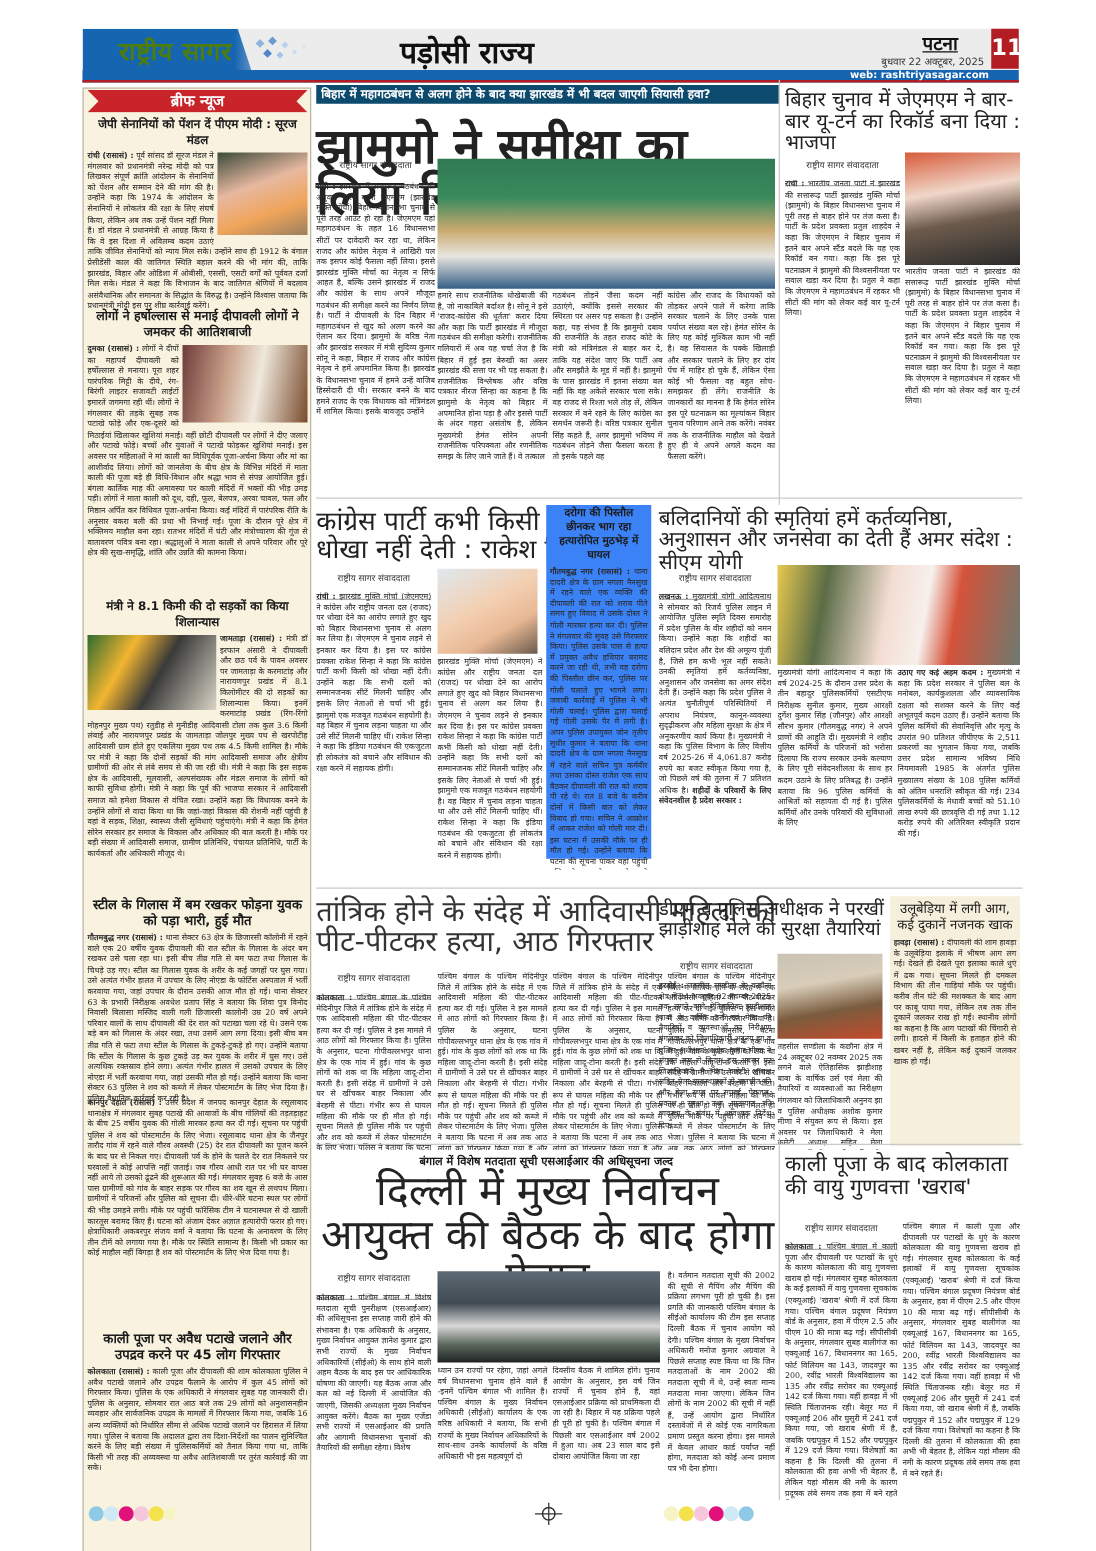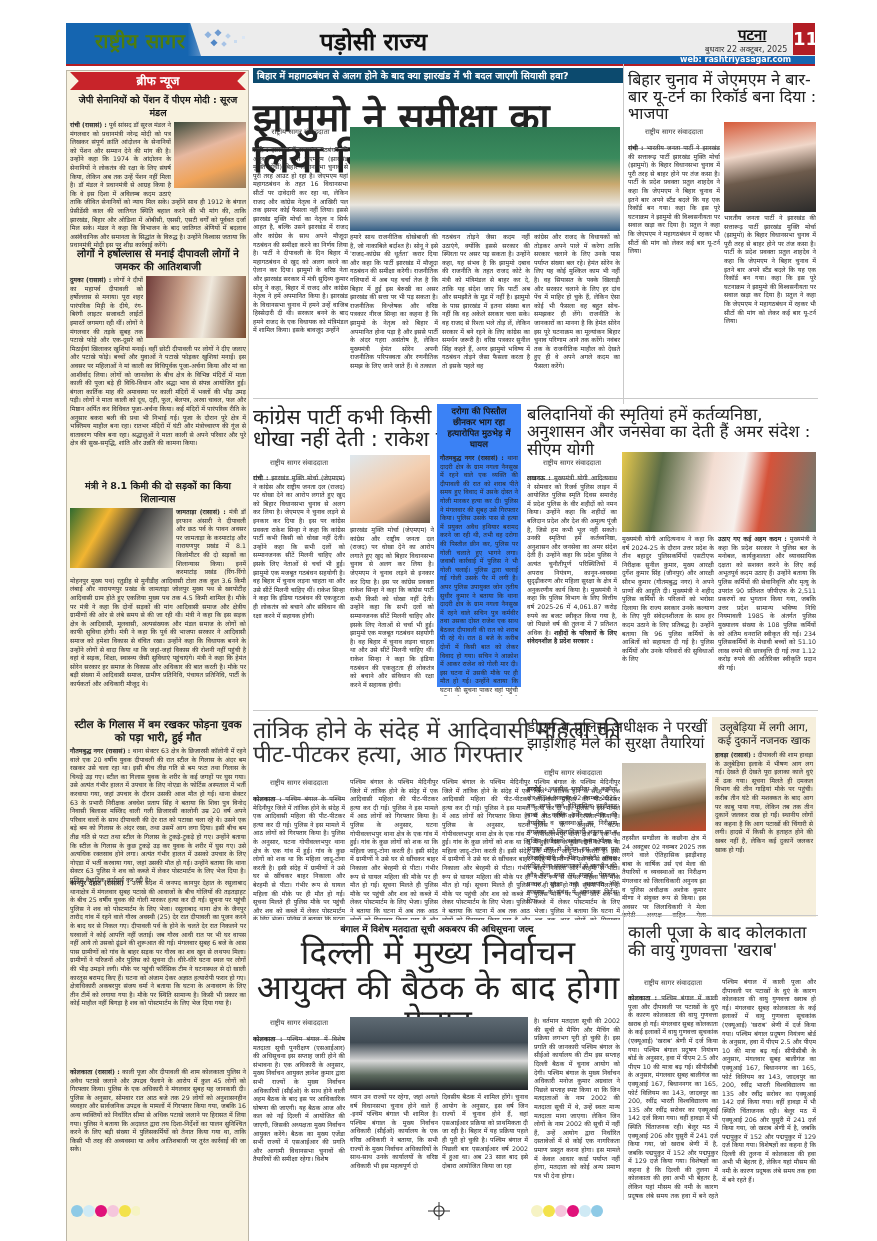--- a/index.html
+++ b/index.html
@@ -75,20 +75,21 @@
 <div class="abs" style="left:70px;top:718px;width:176px;">
   <div class="lhead">स्टील के गिलास में बम रखकर फोड़ना युवक को पड़ा भारी, हुई मौत</div>
   <div class="body" style="margin-top:3px;"><b>गौतमबुद्ध नगर (रासासं) :</b> <span>थाना सेक्टर 63 क्षेत्र के छिजारसी कॉलोनी में रहने वाले एक 20 वर्षीय युवक दीपावली की रात स्टील के गिलास के अंदर बम रखकर उसे चला रहा था। इसी बीच तीव्र गति से बम फटा तथा गिलास के चिथड़े उड़ गए। स्टील का गिलास युवक के शरीर के कई जगहों पर घुस गया। उसे अत्यंत गंभीर हालत में उपचार के लिए नोएडा के फोर्टिस अस्पताल में भर्ती करवाया गया, जहां उपचार के दौरान उसकी आज मौत हो गई। थाना सेक्टर 63 के प्रभारी निरीक्षक अवधेश प्रताप सिंह ने बताया कि शिवा पुत्र विनोद निवासी बिलासा मस्जिद वाली गली छिजारसी कालोनी उम्र 20 वर्ष अपने परिवार वालों के साथ दीपावली की देर रात को पटाखा चला रहे थे। उसने एक बड़े बम को गिलास के अंदर रखा, तथा उसमें आग लगा दिया। इसी बीच बम तीव्र गति से फटा तथा स्टील के गिलास के टुकड़े-टुकड़े हो गए। उन्होंने बताया कि स्टील के गिलास के कुछ टुकड़े उड़ कर युवक के शरीर में घुस गए। उसे अत्यधिक रक्तस्राव होने लगा। अत्यंत गंभीर हालत में उसको उपचार के लिए नोएडा में भर्ती करवाया गया, जहां उसकी मौत हो गई। उन्होंने बताया कि थाना सेक्टर 63 पुलिस ने शव को कब्जे में लेकर पोस्टमार्टम के लिए भेज दिया है। पुलिस वैधानिक कार्रवाई कर रही है।</span></div>
 </div>
 
 <div class="abs" style="left:70px;top:876px;width:176px;">
   <div class="body" style="margin-top:3px;"><b>कानपुर देहात (रासासं) :</b> <span>उत्तर प्रदेश में जनपद कानपुर देहात के रसूलाबाद थानाक्षेत्र में मंगलवार सुबह पटाखे की आवाजों के बीच गोलियों की तड़तड़ाहट के बीच 25 वर्षीय युवक की गोली मारकर हत्या कर दी गई। सूचना पर पहुंची पुलिस ने शव को पोस्टमार्टम के लिए भेजा। रसूलाबाद थाना क्षेत्र के जैनपुर तारौद गांव में रहने वाले गौरव अवस्थी (25) देर रात दीपावली का पूजन करने के बाद घर से निकल गए। दीपावली पर्व के होने के चलते देर रात निकलने पर घरवालों ने कोई आपत्ति नहीं जताई। जब गौरव आधी रात पर भी घर वापस नहीं आये तो उसको ढूंढने की शुरूआत की गई। मंगलवार सुबह 6 बजे के आस पास ग्रामीणों को गांव के बाहर सड़क पर गौरव का शव खून से लथपथ मिला। ग्रामीणों ने परिजनों और पुलिस को सूचना दी। धीरे-धीरे घटना स्थल पर लोगों की भीड़ उमड़ने लगी। मौके पर पहुंची फॉरेंसिक टीम ने घटनास्थल से दो खाली कारतूस बरामद किए हैं। घटना को अंजाम देकर अज्ञात हत्यारोपी फरार हो गए। क्षेत्राधिकारी अकबरपुर संजय वर्मा ने बताया कि घटना के अनावरण के लिए तीन टीमें को लगाया गया है। मौके पर स्थिति सामान्य है। किसी भी प्रकार का कोई माहौल नहीं बिगड़ा है शव को पोस्टमार्टम के लिए भेज दिया गया है।</span></div>
 </div>
 
 <div class="abs" style="left:70px;top:1065px;width:176px;">
+  <div class="lhead">काली पूजा पर अवैध पटाखे जलाने और उपद्रव करने पर 45 लोग गिरफ्तार</div>
   <div class="body" style="margin-top:3px;"><b>कोलकाता (रासासं) :</b> <span>काली पूजा और दीपावली की शाम कोलकाता पुलिस ने अवैध पटाखे जलाने और उपद्रव फैलाने के आरोप में कुल 45 लोगों को गिरफ्तार किया। पुलिस के एक अधिकारी ने मंगलवार सुबह यह जानकारी दी। पुलिस के अनुसार, सोमवार रात आठ बजे तक 29 लोगों को अनुशासनहीन व्यवहार और सार्वजनिक उपद्रव के मामलों में गिरफ्तार किया गया, जबकि 16 अन्य व्यक्तियों को निर्धारित सीमा से अधिक पटाखे जलाने पर हिरासत में लिया गया। पुलिस ने बताया कि अदालत द्वारा तय दिशा-निर्देशों का पालन सुनिश्चित करने के लिए बड़ी संख्या में पुलिसकर्मियों को तैनात किया गया था, ताकि किसी भी तरह की अव्यवस्था या अवैध आतिशबाजी पर तुरंत कार्रवाई की जा सके।</span></div>
 </div>
 
 <div class="abs kicker" style="left:253px;top:68px;width:362px;overflow:hidden;">बिहार में महागठबंधन से अलग होने के बाद क्या झारखंड में भी बदल जाएगी सियासी हवा?</div>
 <div class="abs bighead" style="left:253px;top:98px;width:370px;font-size:39px;">झामुमो ने समीक्षा का लिया निर्णय</div>
 <div class="abs byline" style="left:253px;top:127px;width:95px;">राष्ट्रीय सागर संवाददाता</div>
 <div class="abs img" style="left:350px;top:127px;width:270px;height:104px;background:linear-gradient(180deg,#2f7a53 0,#3a8a5d 30%,#caa96f 55%,#e9e6df 75%,#355f86 100%);"></div>
 <div class="abs body" style="left:253px;top:146px;width:95px;"><b>रांची :</b> <span>झारखंड में सत्तारूढ़ गठबंधन की अगुवाई करने वाला जेएमएम (झारखंड मुक्ति मोर्चा) बिहार विधानसभा चुनाव से पूरी तरह आउट हो रहा है। जेएमएम यहां महागठबंधन के तहत 16 विधानसभा सीटों पर दावेदारी कर रहा था, लेकिन राजद और कांग्रेस नेतृत्व ने आखिरी पल तक इसपर कोई फैसला नहीं लिया। इससे झारखंड मुक्ति मोर्चा का नेतृत्व न सिर्फ आहत है, बल्कि उसने झारखंड में राजद और कांग्रेस के साथ अपने मौजूदा गठबंधन की समीक्षा करने का निर्णय लिया है। पार्टी ने दीपावली के दिन बिहार में महागठबंधन से खुद को अलग करने का ऐलान कर दिया। झामुमो के वरिष्ठ नेता और झारखंड सरकार में मंत्री सुदिव्य कुमार सोनू ने कहा, बिहार में राजद और कांग्रेस नेतृत्व ने हमें अपमानित किया है। झारखंड के विधानसभा चुनाव में हमने उन्हें वाजिब हिस्सेदारी दी थी। सरकार बनने के बाद हमने राजद के एक विधायक को मंत्रिमंडल में शामिल किया। इसके बावजूद उन्होंने</span></div>
 <div class="abs body" style="left:350px;top:233px;width:88px;">हमारे साथ राजनीतिक धोखेबाजी की है, जो नाकाबिले बर्दाश्त है। सोनू ने इसे 'राजद-कांग्रेस की धूर्तता' करार दिया और कहा कि पार्टी झारखंड में मौजूदा गठबंधन की समीक्षा करेगी। राजनीतिक गलियारों में अब यह चर्चा तेज है कि बिहार में हुई इस बेरुखी का असर झारखंड की सत्ता पर भी पड़ सकता है। राजनीतिक विश्लेषक और वरिष्ठ पत्रकार नीरज सिन्हा का कहना है कि झामुमो के नेतृत्व को बिहार में अपमानित होना पड़ा है और इससे पार्टी के अंदर गहरा असंतोष है, लेकिन मुख्यमंत्री हेमंत सोरेन अपनी राजनीतिक परिपक्वता और रणनीतिक समझ के लिए जाने जाते हैं। वे तत्काल</div>
 <div class="abs body" style="left:442px;top:233px;width:88px;">गठबंधन तोड़ने जैसा कदम नहीं उठाएंगे, क्योंकि इससे सरकार की स्थिरता पर असर पड़ सकता है। उन्होंने कहा, यह संभव है कि झामुमो दबाव की राजनीति के तहत राजद कोटे के मंत्री को मंत्रिमंडल से बाहर कर दे, ताकि यह संदेश जाए कि पार्टी अब और समझौते के मूड में नहीं है। झामुमो के पास झारखंड में इतना संख्या बल नहीं कि वह अकेले सरकार चला सके। वह राजद से रिश्ता भले तोड़ लें, लेकिन सरकार में बने रहने के लिए कांग्रेस का समर्थन जरूरी है। वरिष्ठ पत्रकार सुनील सिंह कहते हैं, अगर झामुमो भविष्य में गठबंधन तोड़ने जैसा फैसला करता है तो इसके पहले वह</div>
@@ -129,21 +130,21 @@
 <div class="abs byline" style="left:527px;top:768px;width:92px;">राष्ट्रीय सागर संवाददाता</div>
 <div class="abs img" style="left:622px;top:763px;width:84px;height:68px;background:linear-gradient(170deg,#c9c2b4 0,#d8cdb9 35%,#7a5c3e 65%,#c34a2c 100%);"></div>
 <div class="abs body" style="left:527px;top:785px;width:90px;height:135px;overflow:hidden;"><b>हरदोई :</b> <span>तहसील सण्डीला के कछौना क्षेत्र में 24 अक्टूबर 02 नवम्बर 2025 तक लगने वाले ऐतिहासिक झाड़ीशाह बाबा के वार्षिक उर्स एवं मेला की तैयारियों व व्यवस्थाओं का निरीक्षण मंगलवार को जिलाधिकारी अनुनय झा व पुलिस अधीक्षक अशोक कुमार मीणा ने संयुक्त रूप से किया। इस अवसर पर जिलाधिकारी ने मेला कमेटी अध्यक्ष सहित मेला व्यवस्थापकों से बातचीत की और मेला स्थल पर सफाई, पेयजल, प्रकाश, सुरक्षा तथा यातायात की व्यवस्था के संबंध में आवश्यक निर्देश दिए।</span></div>
 <div class="abs body" style="left:622px;top:834px;width:84px;height:86px;overflow:hidden;">तहसील सण्डीला के कछौना क्षेत्र में 24 अक्टूबर 02 नवम्बर 2025 तक लगने वाले ऐतिहासिक झाड़ीशाह बाबा के वार्षिक उर्स एवं मेला की तैयारियों व व्यवस्थाओं का निरीक्षण मंगलवार को जिलाधिकारी अनुनय झा व पुलिस अधीक्षक अशोक कुमार मीणा ने संयुक्त रूप से किया। इस अवसर पर जिलाधिकारी ने मेला कमेटी अध्यक्ष सहित मेला व्यवस्थापकों से बातचीत की और मेला स्थल पर सफाई, पेयजल, प्रकाश, सुरक्षा तथा यातायात की व्यवस्था के संबंध में आवश्यक निर्देश दिए।</div>
 
 <div class="abs cream" style="left:712px;top:717px;width:104px;height:200px;">
   <div class="lhead" style="font-size:10.5px;padding:4px 2px;font-weight:normal;">उलूबेड़िया में लगी आग, कई दुकानें नजनक खाक</div>
   <div class="body" style="padding:0 3px;height:140px;overflow:hidden;"><b>हावड़ा (रासासं) :</b> <span>दीपावली की शाम हावड़ा के उलूबेड़िया इलाके में भीषण आग लग गई। देखते ही देखते पूरा इलाका काले धुएं में ढक गया। सूचना मिलते ही दमकल विभाग की तीन गाड़ियां मौके पर पहुंची। करीब तीन घंटे की मशक्कत के बाद आग पर काबू पाया गया, लेकिन तब तक तीन दुकानें जलकर राख हो गईं। स्थानीय लोगों का कहना है कि आग पटाखों की चिंगारी से लगी। हादसे में किसी के हताहत होने की खबर नहीं है, लेकिन कई दुकानें जलकर खाक हो गईं।</span></div>
 </div>
 
-<div class="abs" style="left:253px;top:922px;width:368px;text-align:center;font-weight:bold;font-size:9px;color:#1a1a1a;">बंगाल में विशेष मतदाता सूची अकबरप की अधिसूचना जल्द</div>
+<div class="abs" style="left:253px;top:922px;width:368px;text-align:center;font-weight:bold;font-size:9px;color:#1a1a1a;">बंगाल में विशेष मतदाता सूची एसआईआर की अधिसूचना जल्द</div>
 <div class="abs bighead" style="left:253px;top:936px;width:370px;font-size:33px;font-weight:normal;text-align:center;">दिल्ली में मुख्य निर्वाचन आयुक्त की बैठक के बाद होगा ऐलान</div>
 <div class="abs byline" style="left:253px;top:1018px;width:92px;">राष्ट्रीय सागर संवाददाता</div>
 <div class="abs img" style="left:350px;top:1017px;width:178px;height:73px;background:linear-gradient(180deg,#5f6b74 0,#3f4a53 35%,#d8d8d8 60%,#5c6a5e 80%,#1f2226 100%);"></div>
 <div class="abs body" style="left:253px;top:1035px;width:92px;height:165px;overflow:hidden;"><b>कोलकाता :</b> <span>पश्चिम बंगाल में विशेष मतदाता सूची पुनरीक्षण (एसआईआर) की अधिसूचना इस सप्ताह जारी होने की संभावना है। एक अधिकारी के अनुसार, मुख्य निर्वाचन आयुक्त ज्ञानेश कुमार द्वारा सभी राज्यों के मुख्य निर्वाचन अधिकारियों (सीईओ) के साथ होने वाली अहम बैठक के बाद इस पर आधिकारिक घोषणा की जाएगी। यह बैठक आज और कल को नई दिल्ली में आयोजित की जाएगी, जिसकी अध्यक्षता मुख्य निर्वाचन आयुक्त करेंगे। बैठक का मुख्य एजेंडा सभी राज्यों में एसआईआर की प्रगति और आगामी विधानसभा चुनावों की तैयारियों की समीक्षा रहेगा। विशेष</span></div>
 <div class="abs body" style="left:350px;top:1093px;width:88px;height:107px;overflow:hidden;">ध्यान उन राज्यों पर रहेगा, जहां अगले वर्ष विधानसभा चुनाव होने वाले हैं -इनमें पश्चिम बंगाल भी शामिल है। पश्चिम बंगाल के मुख्य निर्वाचन अधिकारी (सीईओ) कार्यालय के एक वरिष्ठ अधिकारी ने बताया, कि सभी राज्यों के मुख्य निर्वाचन अधिकारियों के साथ-साथ उनके कार्यालयों के वरिष्ठ अधिकारी भी इस महत्वपूर्ण दो</div>
 <div class="abs body" style="left:442px;top:1093px;width:86px;height:107px;overflow:hidden;">दिवसीय बैठक में शामिल होंगे। चुनाव आयोग के अनुसार, इस वर्ष जिन राज्यों में चुनाव होने हैं, वहां एसआईआर प्रक्रिया को प्राथमिकता दी जा रही है। बिहार में यह प्रक्रिया पहले ही पूरी हो चुकी है। पश्चिम बंगाल में पिछली बार एसआईआर वर्ष 2002 में हुआ था। अब 23 साल बाद इसे दोबारा आयोजित किया जा रहा</div>
 <div class="abs body" style="left:534px;top:1017px;width:86px;height:183px;overflow:hidden;">है। वर्तमान मतदाता सूची की 2002 की सूची से मैपिंग और मैचिंग की प्रक्रिया लगभग पूरी हो चुकी है। इस प्रगति की जानकारी पश्चिम बंगाल के सीईओ कार्यालय की टीम इस सप्ताह दिल्ली बैठक में चुनाव आयोग को देगी। पश्चिम बंगाल के मुख्य निर्वाचन अधिकारी मनोज कुमार अग्रवाल ने पिछले सप्ताह स्पष्ट किया था कि जिन मतदाताओं के नाम 2002 की मतदाता सूची में थे, उन्हें स्वतः मान्य मतदाता माना जाएगा। लेकिन जिन लोगों के नाम 2002 की सूची में नहीं हैं, उन्हें आयोग द्वारा निर्धारित दस्तावेजों में से कोई एक नागरिकता प्रमाण प्रस्तुत करना होगा। इस मामले में केवल आधार कार्ड पर्याप्त नहीं होगा, मतदाता को कोई अन्य प्रमाण पत्र भी देना होगा।</div>
 
 <div class="abs bighead" style="left:628px;top:924px;width:190px;font-size:17px;font-weight:normal;">काली पूजा के बाद कोलकाता की वायु गुणवत्ता 'खराब'</div>
 <div class="abs byline" style="left:628px;top:978px;width:90px;">राष्ट्रीय सागर संवाददाता</div>

